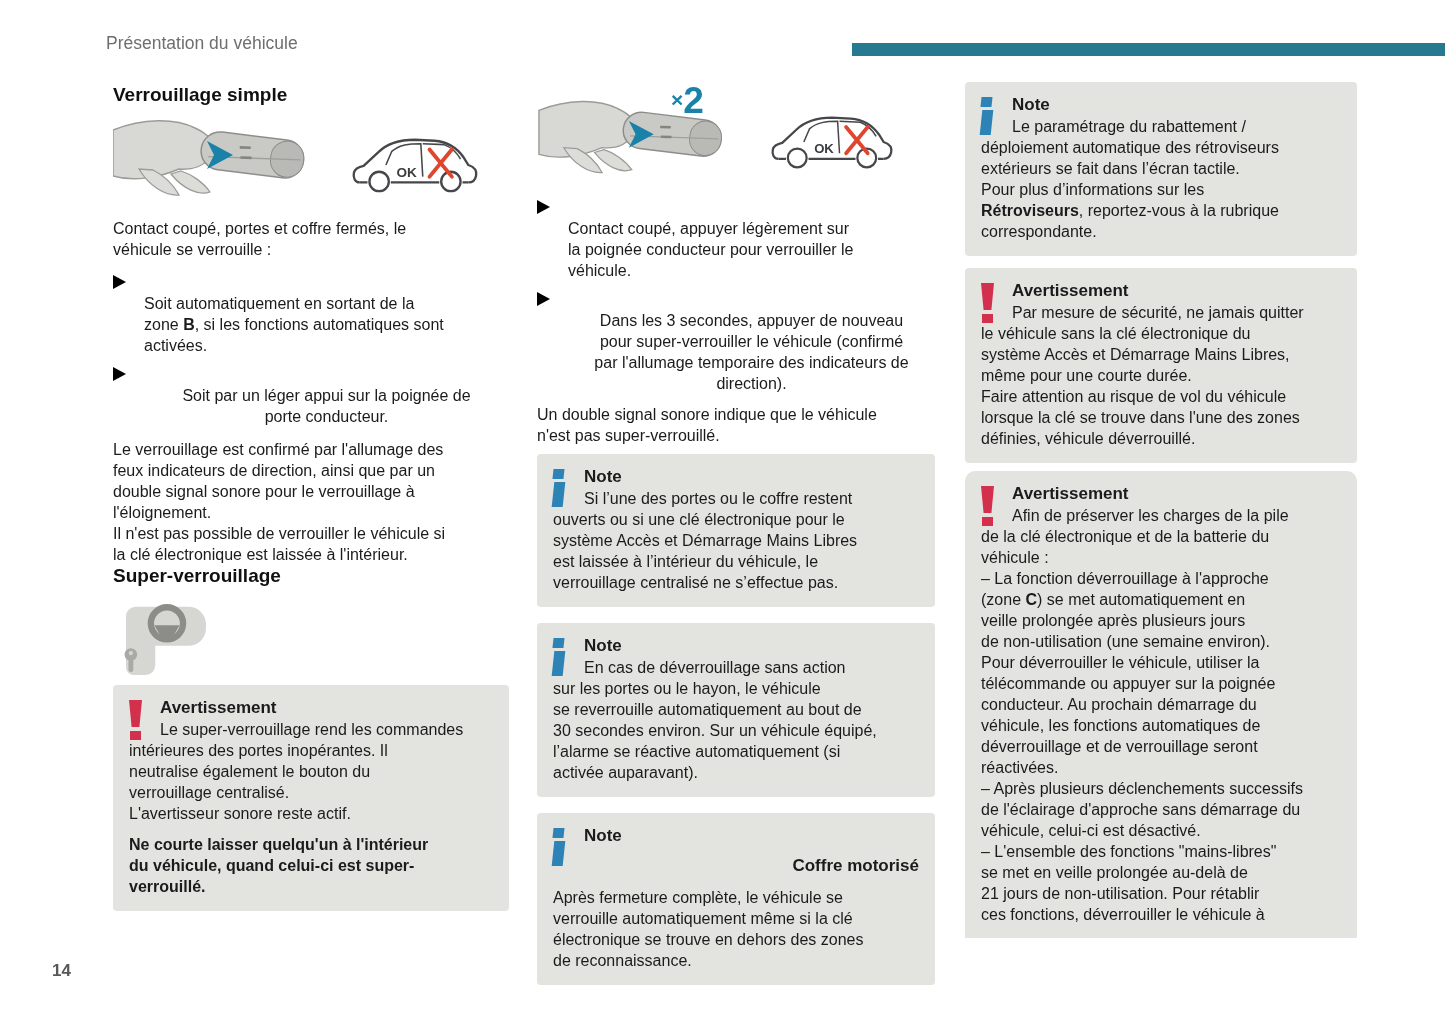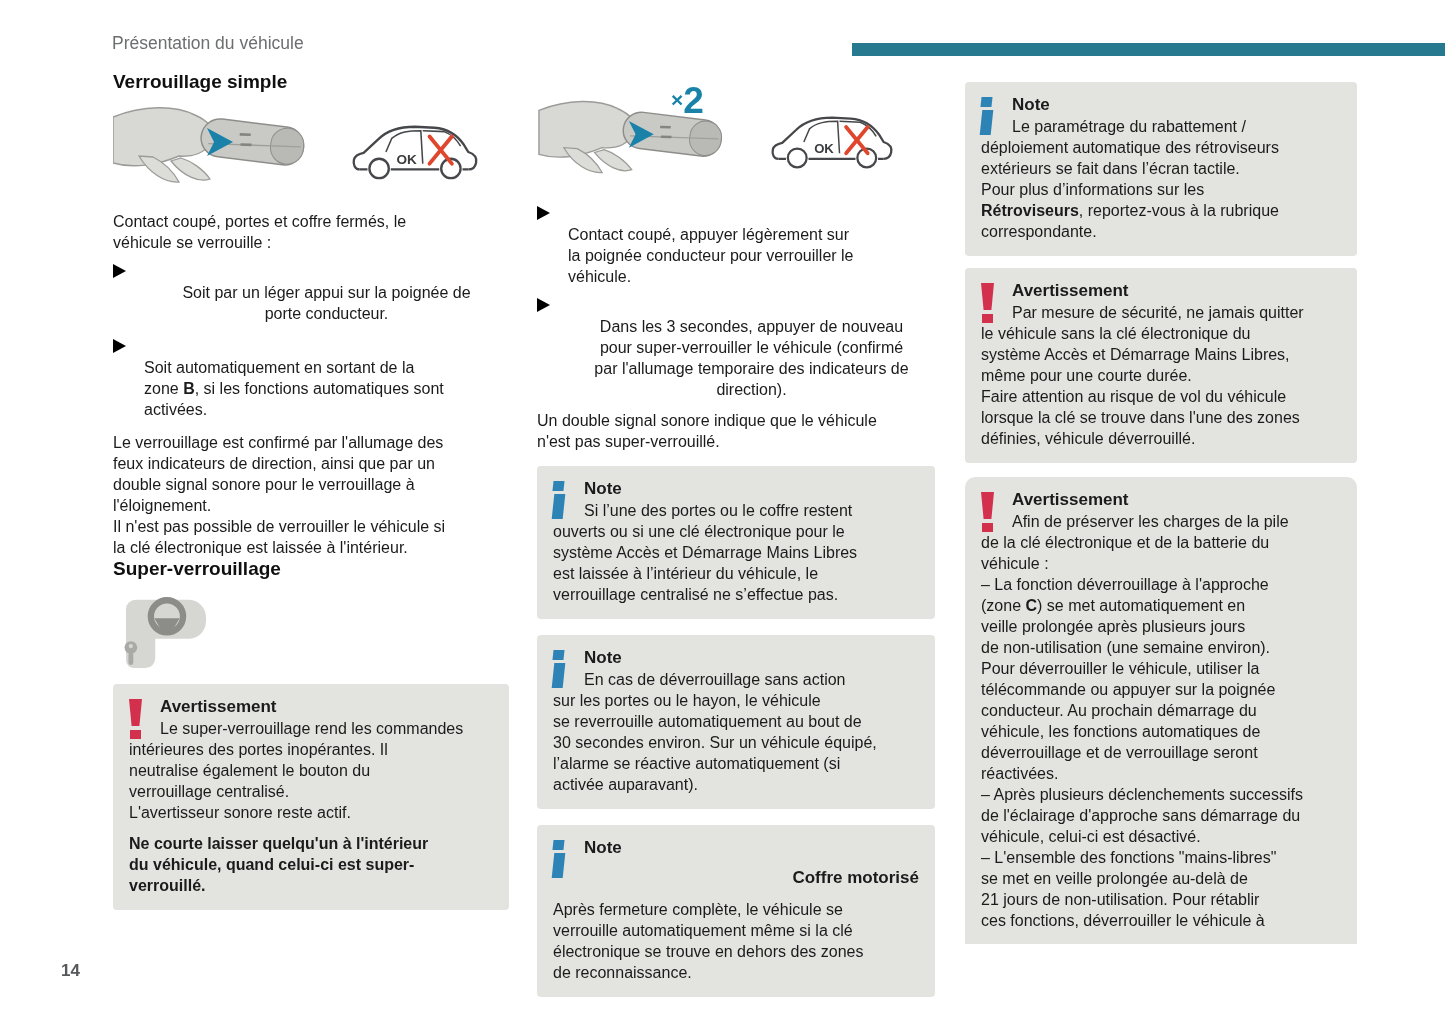--- a/index.html
+++ b/index.html
@@ -2,26 +2,26 @@
 <html><head>
 <meta charset="utf-8">
 <style>
   * { box-sizing: border-box; }
   html,body { margin:0; padding:0; background:#ffffff; }
   .page {
     position:relative; width:1445px; height:1018px; background:#fff;
     font-family:"Liberation Sans","DejaVu Sans",sans-serif;
     color:#1b1b1b; font-size:16px; line-height:21px; overflow:hidden;
   }
-  .doc-header-title { position:absolute; left:112px; top:33px; font-size:17.5px; color:#6d6e70; }
+  .doc-header-title { position:absolute; left:106px; top:33px; font-size:17.5px; color:#6d6e70; }
   .header-bar { position:absolute; left:852px; top:43px; width:593px; height:13px; background:#26798f; }
-  .page-number { position:absolute; left:61px; top:960px; font-weight:bold; font-size:17px; color:#57585a; }
+  .page-number { position:absolute; left:52px; top:960px; font-weight:bold; font-size:17px; color:#57585a; }
 
   .col { position:absolute; }
-  #col1 { left:113px; top:71px; width:396px; }
+  #col1 { left:113px; top:84px; width:396px; }
   #col2 { left:537px; top:85px; width:398px; }
   #col3 { left:965px; top:82px; width:392px; }
 
   h2.section { font-size:19px; font-weight:bold; margin:0; line-height:22px; color:#101010; }
   .figrow { position:relative; height:96px; margin-top:8px; }
   .para { white-space:pre-line; margin:0; }
   .bullet { position:relative; padding-left:31px; white-space:pre-line; margin:0; }
   .tri { position:absolute; left:0; top:3px; width:0; height:0;
          border-top:7.5px solid transparent; border-bottom:7.5px solid transparent;
          border-left:13px solid #000; }
@@ -36,21 +36,21 @@
 
   .float-icon { float:left; width:31px; min-height:40px; padding-top:3px; }
   .float-icon.tall { min-height:52px; }
   .icon-i .dot { width:11px; height:10px; background:#2d83b5; transform:skewX(-6deg); }
   .icon-i .bar { width:11px; height:25px; background:#2d83b5; margin-top:3px; transform:skewX(-6deg); }
   .icon-warn .bar { width:13px; height:27px; background:#d3304d;
                     clip-path:polygon(0 0,100% 0,80% 100%,20% 100%); }
   .icon-warn .dot { width:11px; height:9px; background:#d3304d; margin:4px 0 0 1px; }
 
   .mt8{margin-top:8px;text-align:center;} .mt10{margin-top:10px;} .mt12{margin-top:12px;}
-  .mt14{margin-top:14px;} .mt16{margin-top:16px;}
+  .mt14{margin-top:8px;} .mt16{margin-top:16px;}
 
   .x2 { position:absolute; left:134px; top:-4px; color:#1a82a8; font-weight:bold; }
   .x2 .x2-times { font-size:21px; vertical-align:6px; }
   .x2 .x2-num { font-size:37px; letter-spacing:-1px; }
 
   #avert2-box { height:467px; border-radius:10px 10px 0 0; overflow:hidden; }
 
   .svg-abs { position:absolute; }
 </style>
 </head>
@@ -89,28 +89,28 @@
         <g stroke="#e0462e" stroke-width="4" stroke-linecap="round">
           <line x1="81" y1="17" x2="104" y2="45"></line>
           <line x1="104" y1="17" x2="81" y2="45"></line>
         </g>
       </svg>
     </div>
 
     <p class="para mt14">Contact coupé, portes et coffre fermés, le
 véhicule se verrouille :</p>
 
-    <div class="bullet mt8">
-      <span class="tri"></span><span>Soit par un léger appui sur la poignée de
-porte conducteur.</span>
-    </div>
     <div class="bullet mt12">
       <span class="tri"></span><span><span>Soit automatiquement en sortant de la
 zone </span><span class="b">B</span><span>, si les fonctions automatiques sont
 activées.</span></span>
+    </div>
+    <div class="bullet mt8">
+      <span class="tri"></span><span>Soit par un léger appui sur la poignée de
+porte conducteur.</span>
     </div>
 
     <p class="para mt12">Le verrouillage est confirmé par l'allumage des
 feux indicateurs de direction, ainsi que par un
 double signal sonore pour le verrouillage à
 l'éloignement.
 Il n'est pas possible de verrouiller le véhicule si
 la clé électronique est laissée à l'intérieur.</p>
 
     <h2 class="section mt14">Super-verrouillage</h2>

